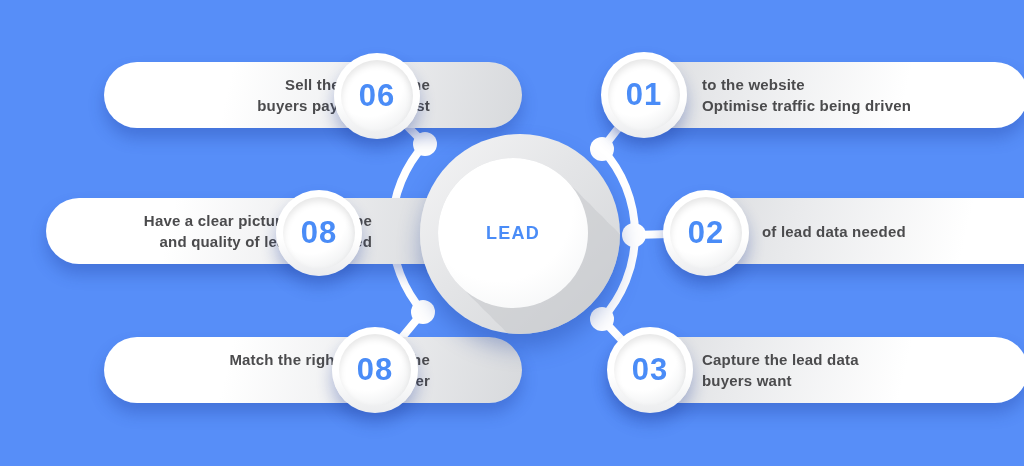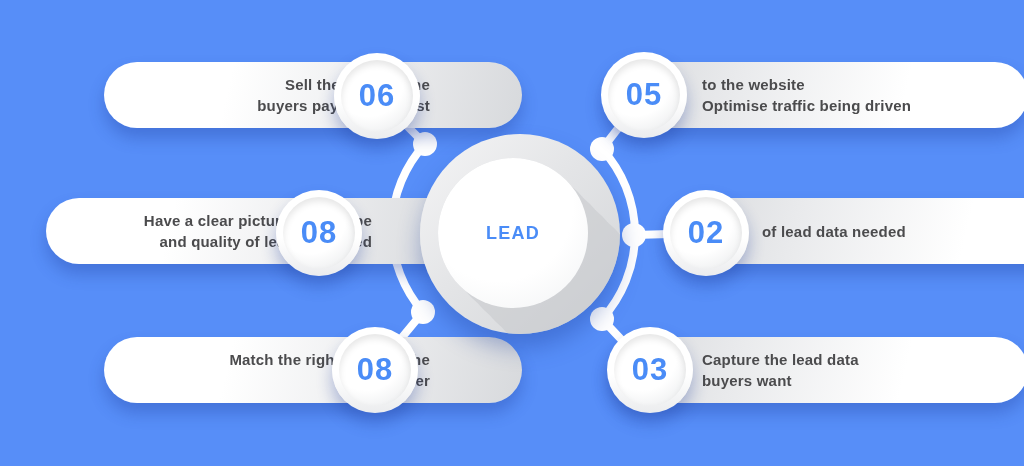--- a/index.html
+++ b/index.html
@@ -124,21 +124,21 @@
   <div class="pill left p05">
     <span class="line">Have a clear picture of the type</span>
     <span class="line">and quality of leads obtained</span>
   </div>
   <div class="pill left p06">
     <span class="line">Sell the leads to the</span>
     <span class="line">buyers paying the most</span>
   </div>
 
   <div class="badge c01">
-    <span class="num">05</span>
+    <span class="num">01</span>
   </div>
   <div class="badge c02">
     <span class="num">02</span>
   </div>
   <div class="badge c03">
     <span class="num">03</span>
   </div>
   <div class="badge c04">
     <span class="num">08</span>
   </div>

